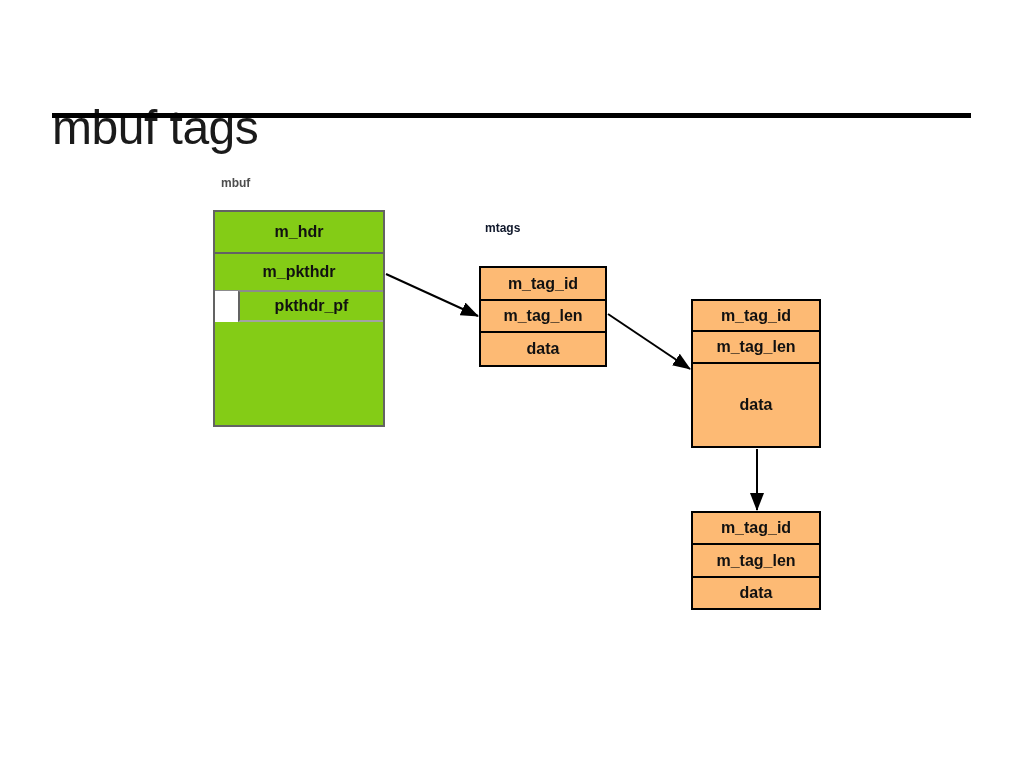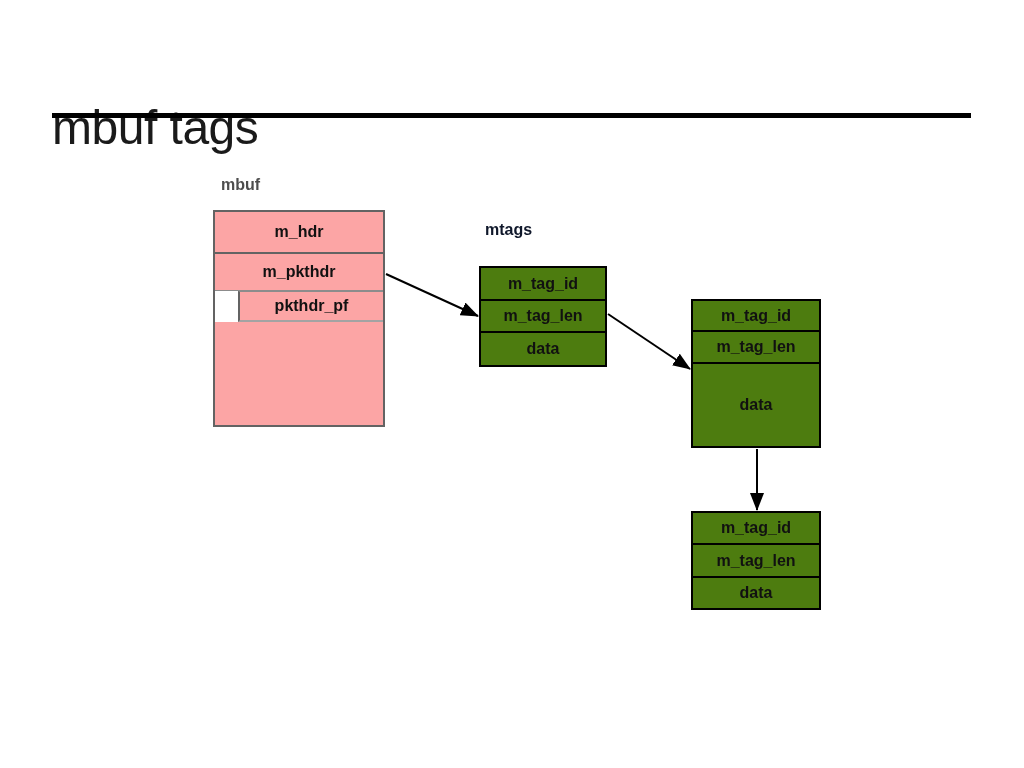--- a/index.html
+++ b/index.html
@@ -45,21 +45,21 @@
     position: absolute;
     left: 0;
     top: 0;
     width: 1024px;
     height: 768px;
   }
 
   
   .caption {
     position: absolute;
-    font-size: 16px;
+    font-size: 12px;
     font-weight: bold;
     white-space: nowrap;
   }
   #caption-mbuf {
     left: 221px;
     top: 176px;
     color: #4d4d4d;
   }
   #caption-mtags {
     left: 485px;
@@ -81,21 +81,21 @@
   .mbuf-row {
     position: absolute;
     left: 0;
     box-sizing: border-box;
     display: flex;
     align-items: center;
     justify-content: center;
     font-size: 16px;
     font-weight: bold;
     color: #111111;
-    background: #fca5a5;
+    background: #84cc16;
     white-space: nowrap;
   }
   #mbuf-row-m_hdr {
     top: 0;
     width: 168px;
     height: 42px;
     border-bottom: 2px solid #636363;
   }
   #mbuf-row-m_pkthdr {
     top: 42px;
@@ -117,21 +117,21 @@
     top: 110px;
     width: 168px;
     height: 103px;
   }
 
   
   .mtag-box {
     position: absolute;
     box-sizing: border-box;
     border: 2px solid #000000;
-    background: #4d7c0f;
+    background: #fdba74;
   }
   .mtag-row {
     position: absolute;
     left: 0;
     right: 0;
     box-sizing: border-box;
     display: flex;
     align-items: center;
     justify-content: center;
     font-size: 16px;

